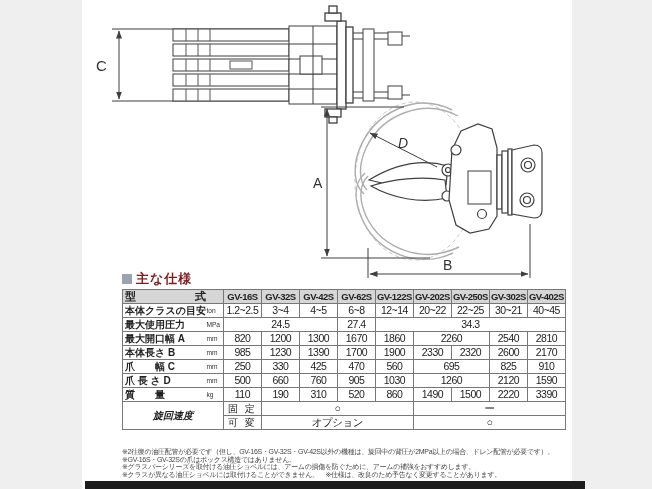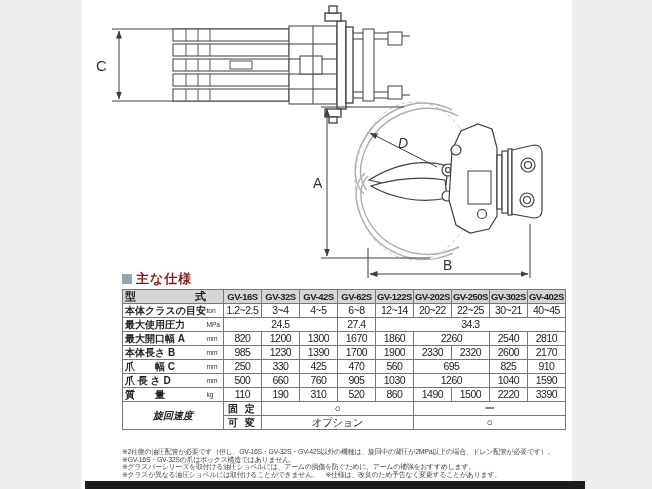--- a/index.html
+++ b/index.html
@@ -25,21 +25,21 @@
   table.spec th{background:#d6d6d6;font-weight:bold;font-size:9.5px;}
   th.model{width:37px;letter-spacing:-0.5px;}
   td.lab-cell{width:86px;}
   .lab-wrap{display:flex;align-items:center;padding:0 2px;}
   .lab-t{flex:1;text-align:left;font-weight:bold;font-size:10px;white-space:pre;}
   .unit{width:15px;font-size:7px;color:#333;text-align:left;transform:scale(0.95);}
   th.type-head .lab-wrap{font-size:11px;}
   th.type-head .lab-t{display:flex;justify-content:space-between;font-size:11px;}
   td.val{font-size:10.5px;letter-spacing:-0.5px;margin-left:16px;}
   td.swing-main{width:50px;font-weight:bold;font-size:10px;font-style:italic;}
-  td.swing-sub{width:34px;font-weight:bold;font-size:10px;letter-spacing:2px;margin-left:40px;}
+  td.swing-sub{width:34px;font-weight:normal;font-size:10px;letter-spacing:2px;margin-left:40px;}
   .footnotes{
     position:absolute;left:122px;top:448px;width:440px;
     font-size:7px;line-height:7.6px;color:#444;transform-origin:0 0;
     white-space:nowrap;letter-spacing:-0.3px;
   }
   .bottom-bar{position:absolute;left:85px;top:481px;width:500px;height:8px;background:#1c1c1c;}
 </style>
 </head>
 <body>
 
@@ -282,21 +282,21 @@
       <span class="lab-t">爪 長 さ D</span>
       <span class="unit">mm</span>
           </div>
         </td>
     <td class="val">500</td>
     <td class="val">660</td>
     <td class="val">760</td>
     <td class="val">905</td>
     <td class="val">1030</td>
     <td class="val" colspan="2">1260</td>
-    <td class="val">1040</td>
+    <td class="val">2120</td>
     <td class="val">1590</td>
   </tr>
   <tr>
     <td class="lab-cell">
           <div class="lab-wrap">
       <span class="lab-t">質　　量</span>
       <span class="unit">kg</span>
           </div>
         </td>
     <td class="val">110</td>

